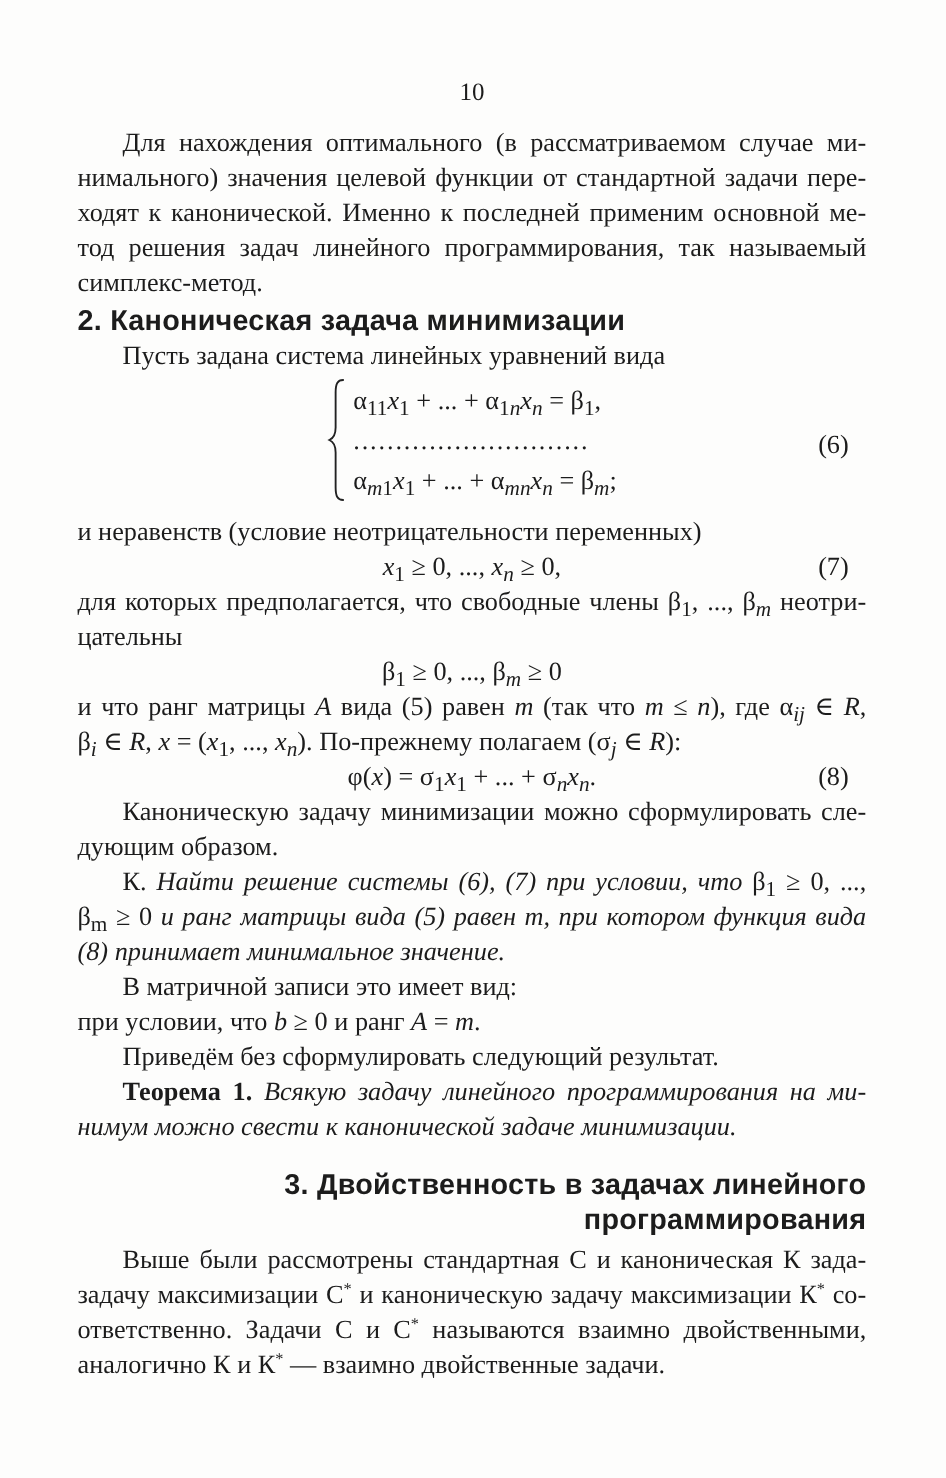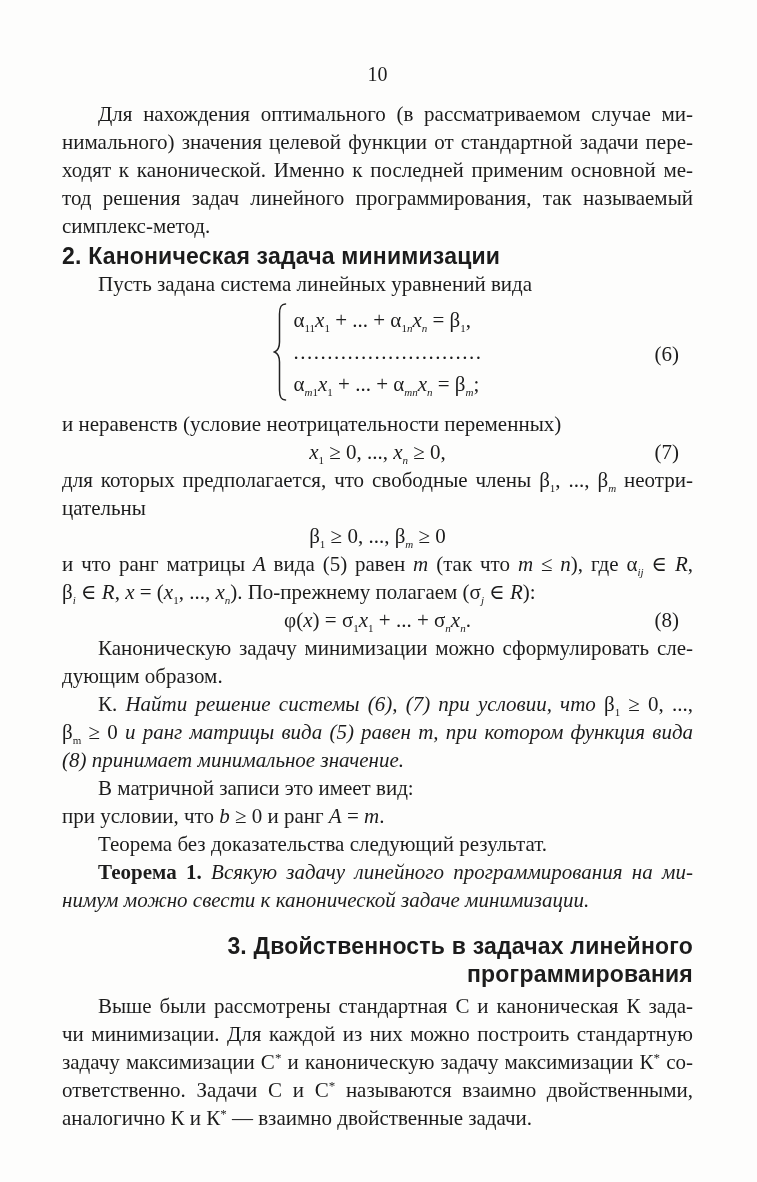--- a/index.html
+++ b/index.html
@@ -28,21 +28,21 @@
   .ln.ind { text-indent:36px; }
   .h {
     font-family:"Liberation Sans","DejaVu Sans",sans-serif;
     font-weight:700; font-size:23px; line-height:28px;
     margin:0; letter-spacing:0.2px;
   }
   .h2 { margin-top:2px; }
   .h3 { margin-top:18px; margin-bottom:4px;text-align:right; }
   .v, .it { font-style:italic; }
   .b { font-weight:700; }
-  sub { font-size:11px; line-height:0; vertical-align:-5px; }
+  sub { font-size:17px; line-height:0; vertical-align:-5px; }
   sup { font-size:13px; line-height:0; vertical-align:7px; }
   .eqline {
     position:relative;
     font-size:21px; line-height:28px;
     text-align:center; text-align-last:center;
   }
   .eqnum {
     position:absolute; right:14px; top:0;
     font-size:21px; line-height:28px;
   }
@@ -114,30 +114,29 @@
     <div class="ln ind"><span>К. </span><span class="it">Найти решение системы (6), (7) при условии, что </span><span>β</span><sub>1</sub><span> ≥ 0, ...,</span></div>
     <div class="ln"><span>β</span><sub>m</sub><span> ≥ 0 </span><span class="it">и ранг матрицы вида (5) равен m, при котором функция вида</span></div>
     <div class="ln endl"><span class="it">(8) принимает минимальное значение.</span></div>
   </div>
 
   <div class="ln ind endl">В матричной записи это имеет вид:</div>
 
 
   <div class="ln endl"><span>при условии, что </span><span class="v">b</span><span> ≥ 0 и ранг </span><span class="v">A</span><span> = </span><span class="v">m</span><span>.</span></div>
 
-  <div class="ln ind endl">Теорема без доказательства следующий результат.</div>
+  <div class="ln ind endl">Приведём без сформулировать следующий результат.</div>
 
   <div>
     <div class="ln ind"><span class="b">Теорема 1. </span><span class="it">Всякую задачу линейного программирования на ми-</span></div>
     <div class="ln endl"><span class="it">нимум можно свести к канонической задаче минимизации.</span></div>
   </div>
 
   <h2 class="h h3">3. Двойственность в задачах линейного программирования</h2>
 
   <div>
     <div class="ln ind">Выше были рассмотрены стандартная С и каноническая К зада-</div>
-    <div class="ln">чи минимизации. Для каждой из них можно построить стандартную</div>
     <div class="ln"><span>задачу максимизации С</span><sup>*</sup><span> и каноническую задачу максимизации К</span><sup>*</sup><span> со-</span></div>
     <div class="ln"><span>ответственно. Задачи С и С</span><sup>*</sup><span> называются взаимно двойственными,</span></div>
     <div class="ln endl"><span>аналогично К и К</span><sup>*</sup><span> — взаимно двойственные задачи.</span></div>
   </div>
 
 </div>
 
 </body></html>

